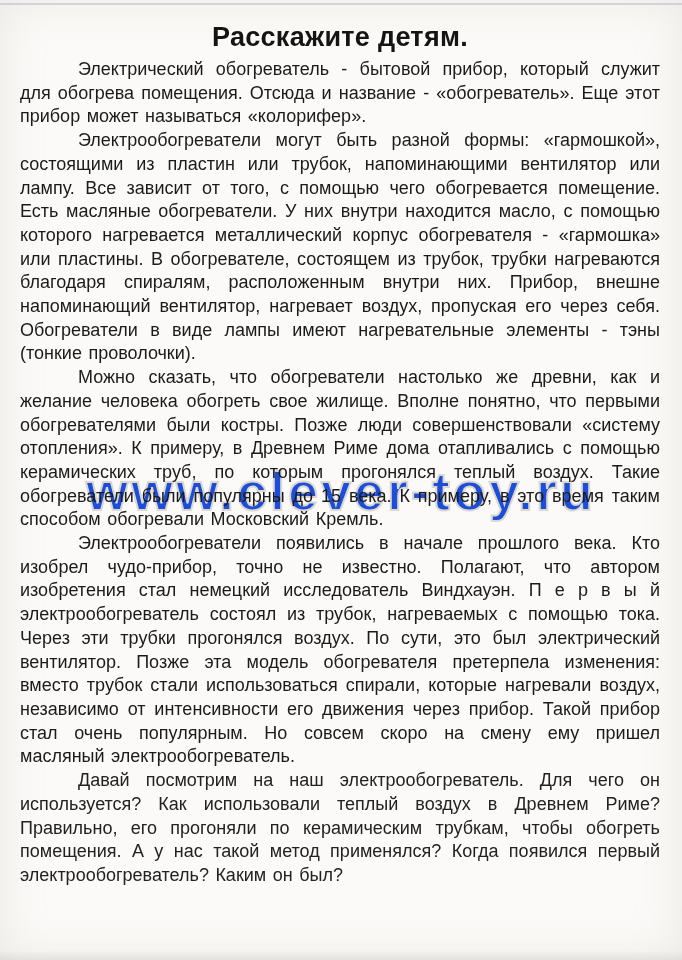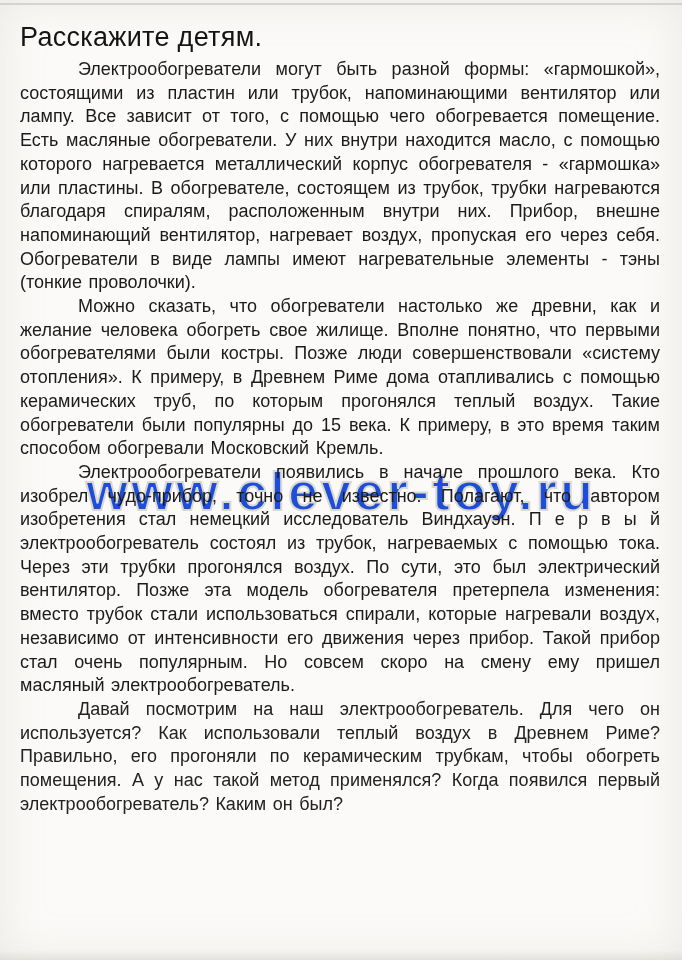--- a/index.html
+++ b/index.html
@@ -57,23 +57,24 @@
   .content {
     position: absolute;
     top: 22px;
     left: 20px;
     right: 22px;
     z-index: 2;
   }
   .page-title {
     margin: 0 0 5px 0;
     font-size: 27px;
-    font-weight: normal;
+    font-weight: bold;
     letter-spacing: 0.3px;
     color: #141414;
+    text-align: center;
   }
   .para {
     margin: 0;
     text-align: justify;
     text-indent: 58px;
     font-size: 18px;
     line-height: 23.7px;
     color: #1b1b1b;
     word-spacing: 1.5px;
   }
@@ -85,20 +86,21 @@
 <body>
 
 <div class="scan-page"></div>
 <div class="scan-top-line"></div>
 
 <div class="watermark">www.clever-toy.ru</div>
 
 <div class="content">
   <h1 class="page-title">Расскажите детям.</h1>
   <div id="paragraphs">
+      <p class="para">Электрический обогреватель - бытовой прибор, который служит для обогрева помещения. Отсюда и название - «обогреватель». Еще этот прибор может называться «колорифер».</p>
       <p class="para">Электрообогреватели могут быть разной формы: «гармошкой», состоящими из пластин или трубок, напоминающими вентилятор или лампу. Все зависит от того, с помощью чего обогревается помещение. Есть масляные обогреватели. У них внутри находится масло, с помощью которого нагревается металлический корпус обогревателя - «гармошка» или пластины. В обогревателе, состоящем из трубок, трубки нагреваются благодаря спиралям, расположенным внутри них. Прибор, внешне напоминающий вентилятор, нагревает воздух, пропуская его через себя. Обогреватели в виде лампы имеют нагревательные элементы - тэны (тонкие проволочки).</p>
       <p class="para">Можно сказать, что обогреватели настолько же древни, как и желание человека обогреть свое жилище. Вполне понятно, что первыми обогревателями были костры. Позже люди совершенствовали «систему отопления». К примеру, в Древнем Риме дома отапливались с помощью керамических труб, по которым прогонялся теплый воздух. Такие обогреватели были популярны до 15 века. К примеру, в это время таким способом обогревали Московский Кремль.</p>
       <p class="para">Электрообогреватели появились в начале прошлого века. Кто изобрел чудо-прибор, точно не известно. Полагают, что автором изобретения стал немецкий исследователь Виндхауэн. П е р в ы й электрообогреватель состоял из трубок, нагреваемых с помощью тока. Через эти трубки прогонялся воздух. По сути, это был электрический вентилятор. Позже эта модель обогревателя претерпела изменения: вместо трубок стали использоваться спирали, которые нагревали воздух, независимо от интенсивности его движения через прибор. Такой прибор стал очень популярным. Но совсем скоро на смену ему пришел масляный электрообогреватель.</p>
       <p class="para italic">Давай посмотрим на наш электрообогреватель. Для чего он используется? Как использовали теплый воздух в Древнем Риме? Правильно, его прогоняли по керамическим трубкам, чтобы обогреть помещения. А у нас такой метод применялся? Когда появился первый электрообогреватель? Каким он был?</p>
     </div>
 </div>
 
 <div class="scan-bottom-shade"></div>
 
 </body></html>

